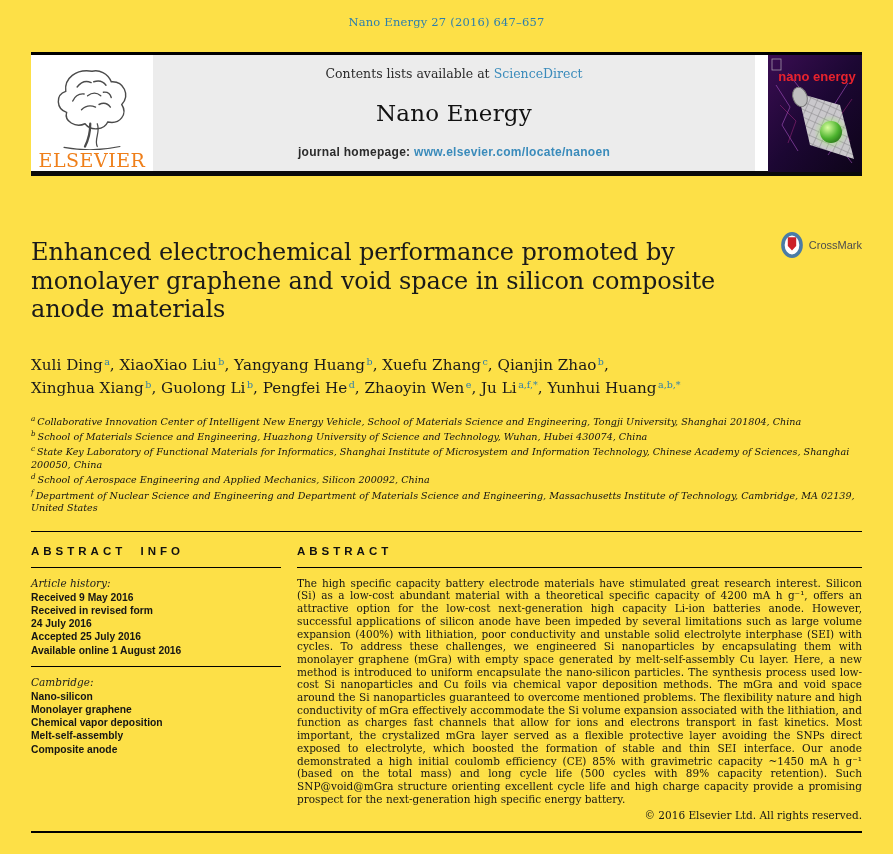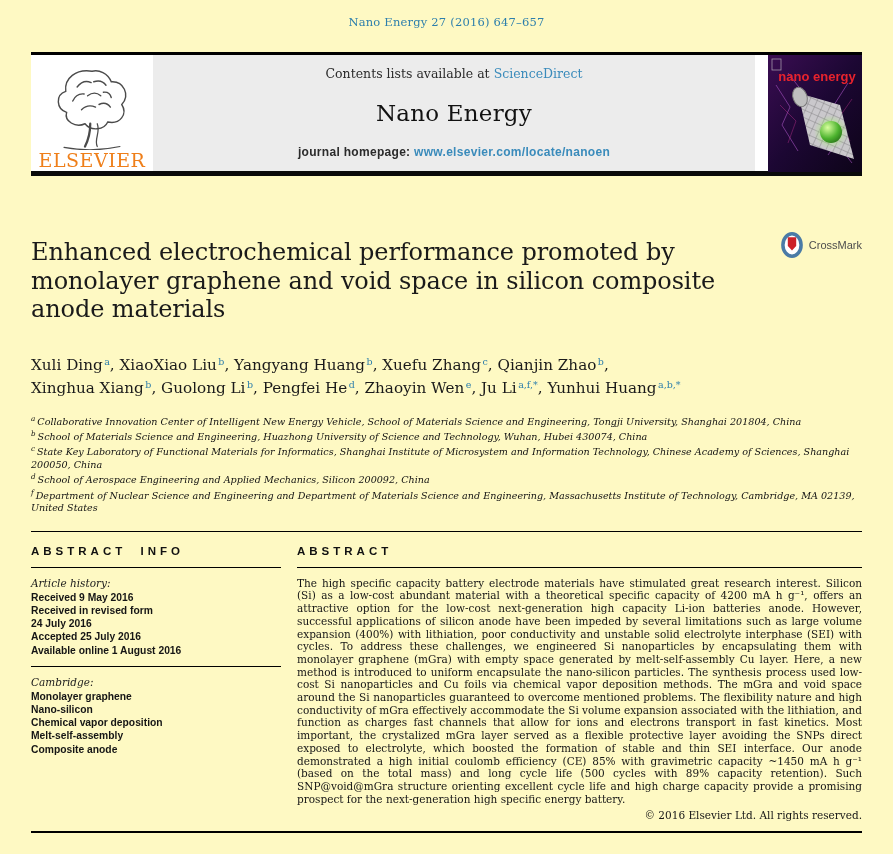--- a/index.html
+++ b/index.html
@@ -1,16 +1,16 @@
 <!DOCTYPE html>
 <html><head>
 <meta charset="utf-8">
 <style>
   html,body{margin:0;padding:0;background:#fff;}
-  .page{position:relative;width:893px;height:854px;overflow:hidden;background:#fef9c3;
+  .page{position:relative;width:893px;height:854px;overflow:hidden;background:#fde047;
         font-family:"DejaVu Serif",serif;color:#1a1a1a;}
   .content{margin:0 31px;}
 
   
   .citation{padding-top:15px;text-align:center;font-size:11.5px;color:#2d7fac;letter-spacing:.2px;}
 
   
   .masthead{margin-top:23px;border-top:3px solid #000;border-bottom:5px solid #0a0a0a;
             display:flex;align-items:stretch;height:116px;}
   .logo-col{width:122px;background:#fff;display:flex;flex-direction:column;align-items:center;
@@ -188,22 +188,22 @@
         <div class="info-line">Received 9 May 2016</div>
             <div class="info-line">Received in revised form</div>
             <div class="info-line">24 July 2016</div>
             <div class="info-line">Accepted 25 July 2016</div>
             <div class="info-line">Available online 1 August 2016</div>
           </div>
         <div class="mid-rule"></div>
         <div class="block-label">Cambridge:</div>
         <div>
 
-        <div class="info-line">Monolayer graphene</div>
-            <div class="info-line">Nano-silicon</div>
+        <div class="info-line">Nano-silicon</div>
+            <div class="info-line">Monolayer graphene</div>
             <div class="info-line">Chemical vapor deposition</div>
             <div class="info-line">Melt-self-assembly</div>
             <div class="info-line">Composite anode</div>
           </div>
       </div>
 
       <div class="abs-col">
         <div class="col-heading">ABSTRACT</div>
         <div class="heading-rule"></div>
         <p class="abstract-text" style="margin:0;">The high specific capacity battery electrode materials have stimulated great research interest. Silicon (Si) as a low-cost abundant material with a theoretical specific capacity of 4200 mA h g⁻¹, offers an attractive option for the low-cost next-generation high capacity Li-ion batteries anode. However, successful applications of silicon anode have been impeded by several limitations such as large volume expansion (400%) with lithiation, poor conductivity and unstable solid electrolyte interphase (SEI) with cycles. To address these challenges, we engineered Si nanoparticles by encapsulating them with monolayer graphene (mGra) with empty space generated by melt-self-assembly Cu layer. Here, a new method is introduced to uniform encapsulate the nano-silicon particles. The synthesis process used low-cost Si nanoparticles and Cu foils via chemical vapor deposition methods. The mGra and void space around the Si nanoparticles guaranteed to overcome mentioned problems. The flexibility nature and high conductivity of mGra effectively accommodate the Si volume expansion associated with the lithiation, and function as charges fast channels that allow for ions and electrons transport in fast kinetics. Most important, the crystalized mGra layer served as a flexible protective layer avoiding the SNPs direct exposed to electrolyte, which boosted the formation of stable and thin SEI interface. Our anode demonstrated a high initial coulomb efficiency (CE) 85% with gravimetric capacity ~1450 mA h g⁻¹ (based on the total mass) and long cycle life (500 cycles with 89% capacity retention). Such SNP@void@mGra structure orienting excellent cycle life and high charge capacity provide a promising prospect for the next-generation high specific energy battery.</p>

